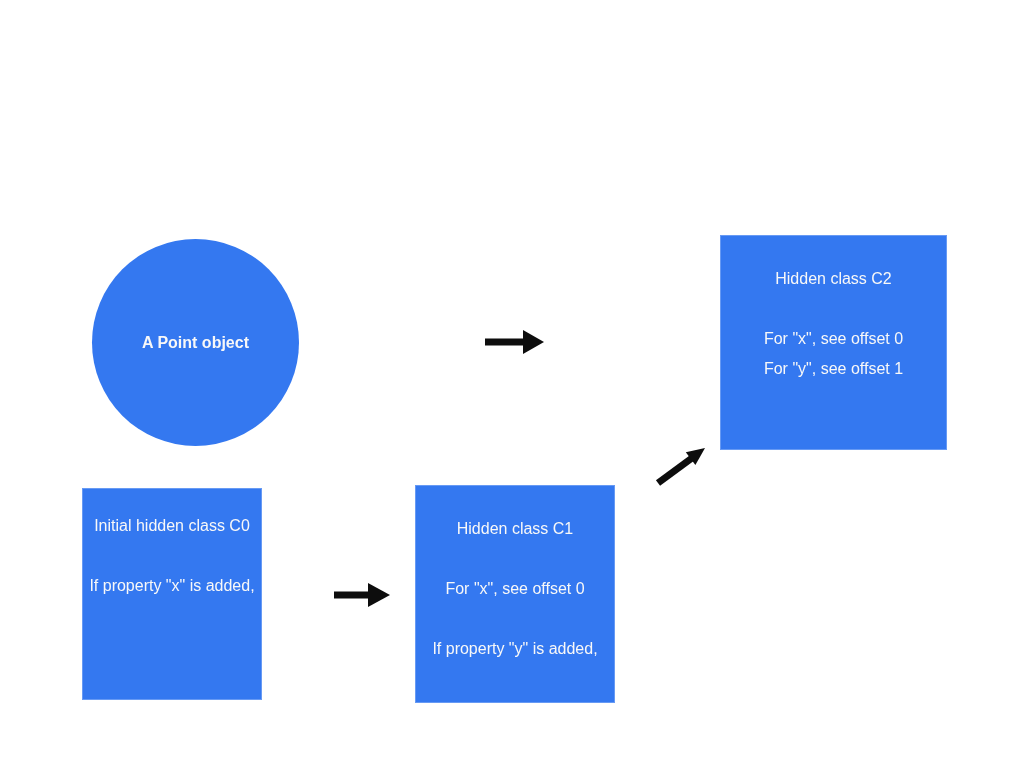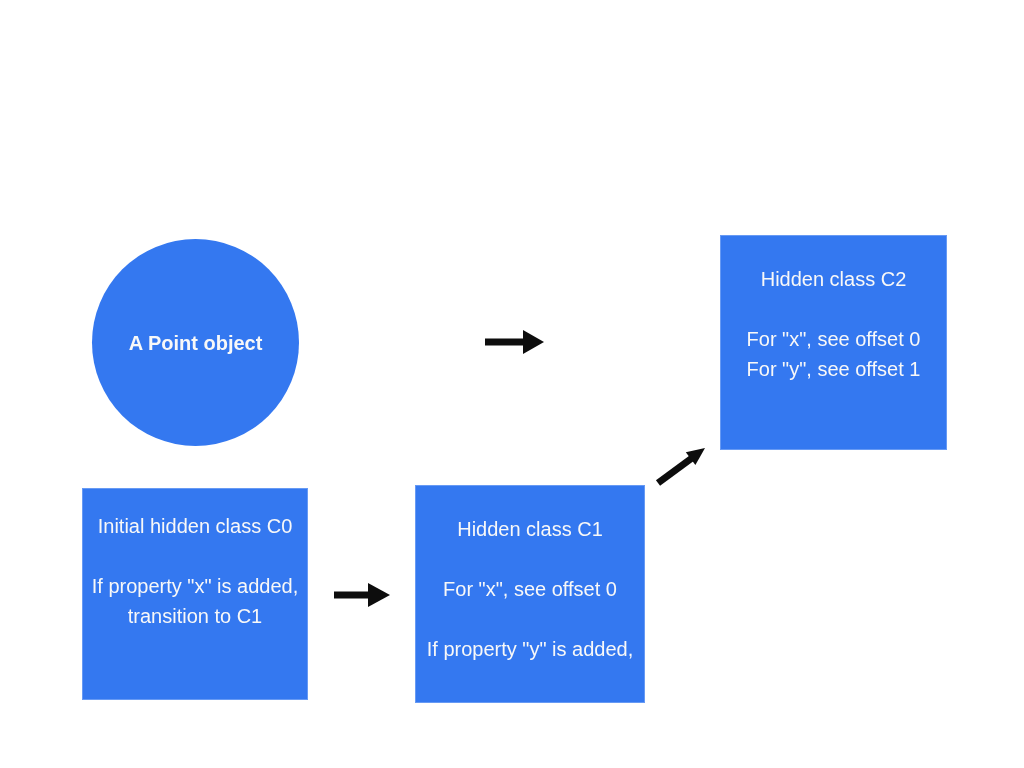--- a/index.html
+++ b/index.html
@@ -21,25 +21,25 @@
   .circle {
     left: 92px; top: 239px;
     width: 207px; height: 207px;
     border-radius: 50%;
     display: flex;
     align-items: center;
     justify-content: center;
     font-weight: bold;
   }
   .box { border: 1px solid rgba(255,255,255,0.25); }
-  .box-c0 { left: 82px;  top: 488px; width: 226px; height: 212px; padding-top: 22px; }
-  .box-c1 { left: 415px; top: 485px; width: 230px; height: 218px; padding-top: 28px; }
+  .box-c0 { left: 82px;  top: 488px; width: 180px; height: 212px; padding-top: 22px; }
+  .box-c1 { left: 415px; top: 485px; width: 200px; height: 218px; padding-top: 28px; }
   .box-c2 { left: 720px; top: 235px; width: 227px; height: 215px; padding-top: 28px; }
   .line {
-    font-size: 20px;
+    font-size: 16px;
     line-height: 30px;
     min-height: 30px;
     white-space: nowrap;
   }
   .circle .line { line-height: 24px; min-height: 24px; }
   .arrow {
     position: absolute;
     color: var(--arrow-color, #0d0d0d);
   }
   .arrow svg { display: block; }
@@ -50,21 +50,20 @@
 <div class="canvas">
 
   <div class="shape circle">
     <div class="line">A Point object</div>
   </div>
 
   <div class="shape box box-c0">
     <div class="line">Initial hidden class C0</div>
     <div class="line"></div>
     <div class="line">If property "x" is added,</div>
-    <div class="line">transition to C1</div>
   </div>
 
   <div class="shape box box-c1">
     <div class="line">Hidden class C1</div>
     <div class="line"></div>
     <div class="line">For "x", see offset 0</div>
     <div class="line"></div>
     <div class="line">If property "y" is added,</div>
   </div>
 

